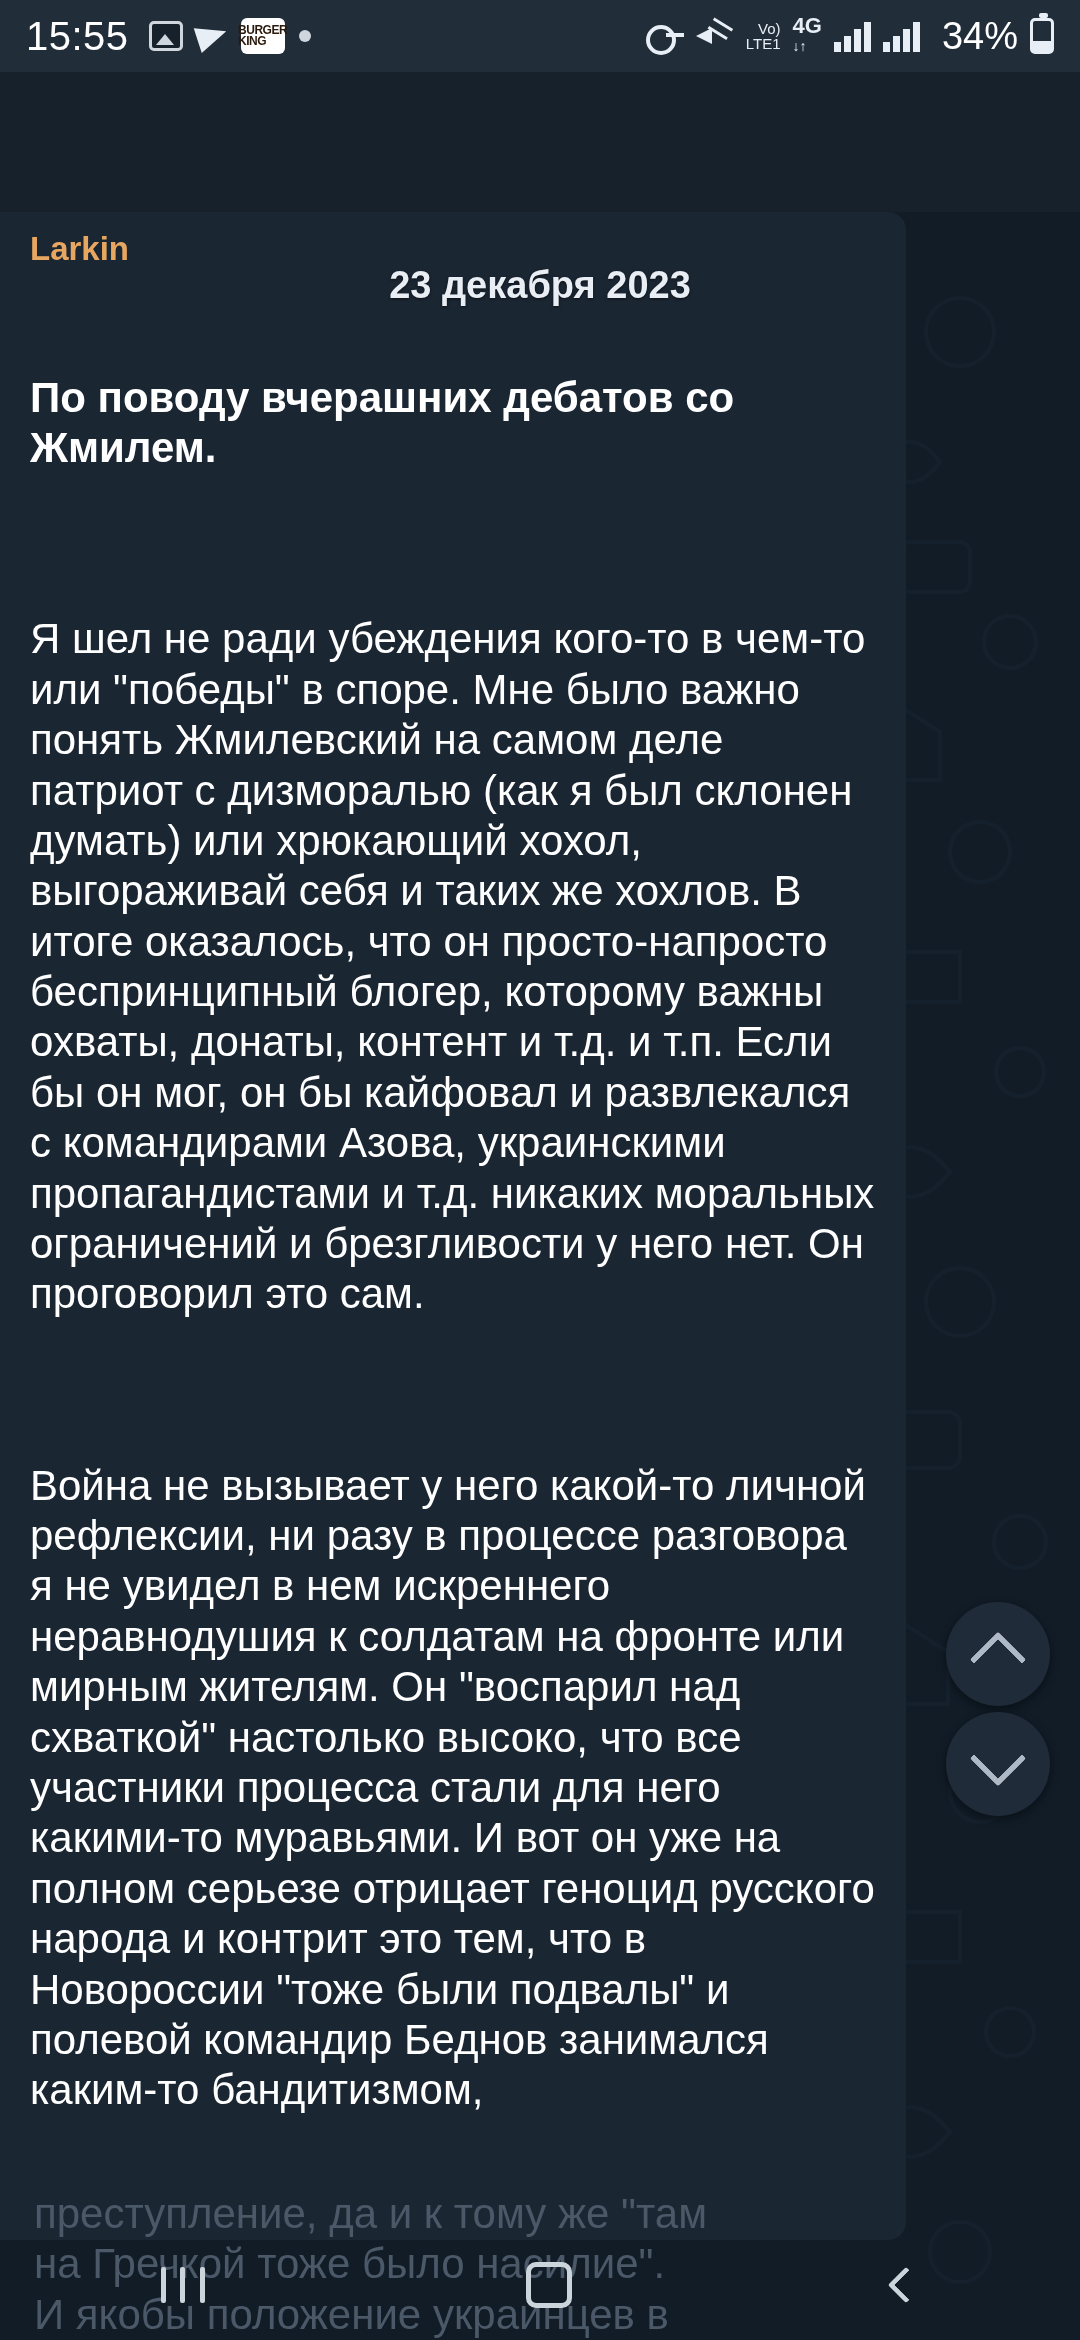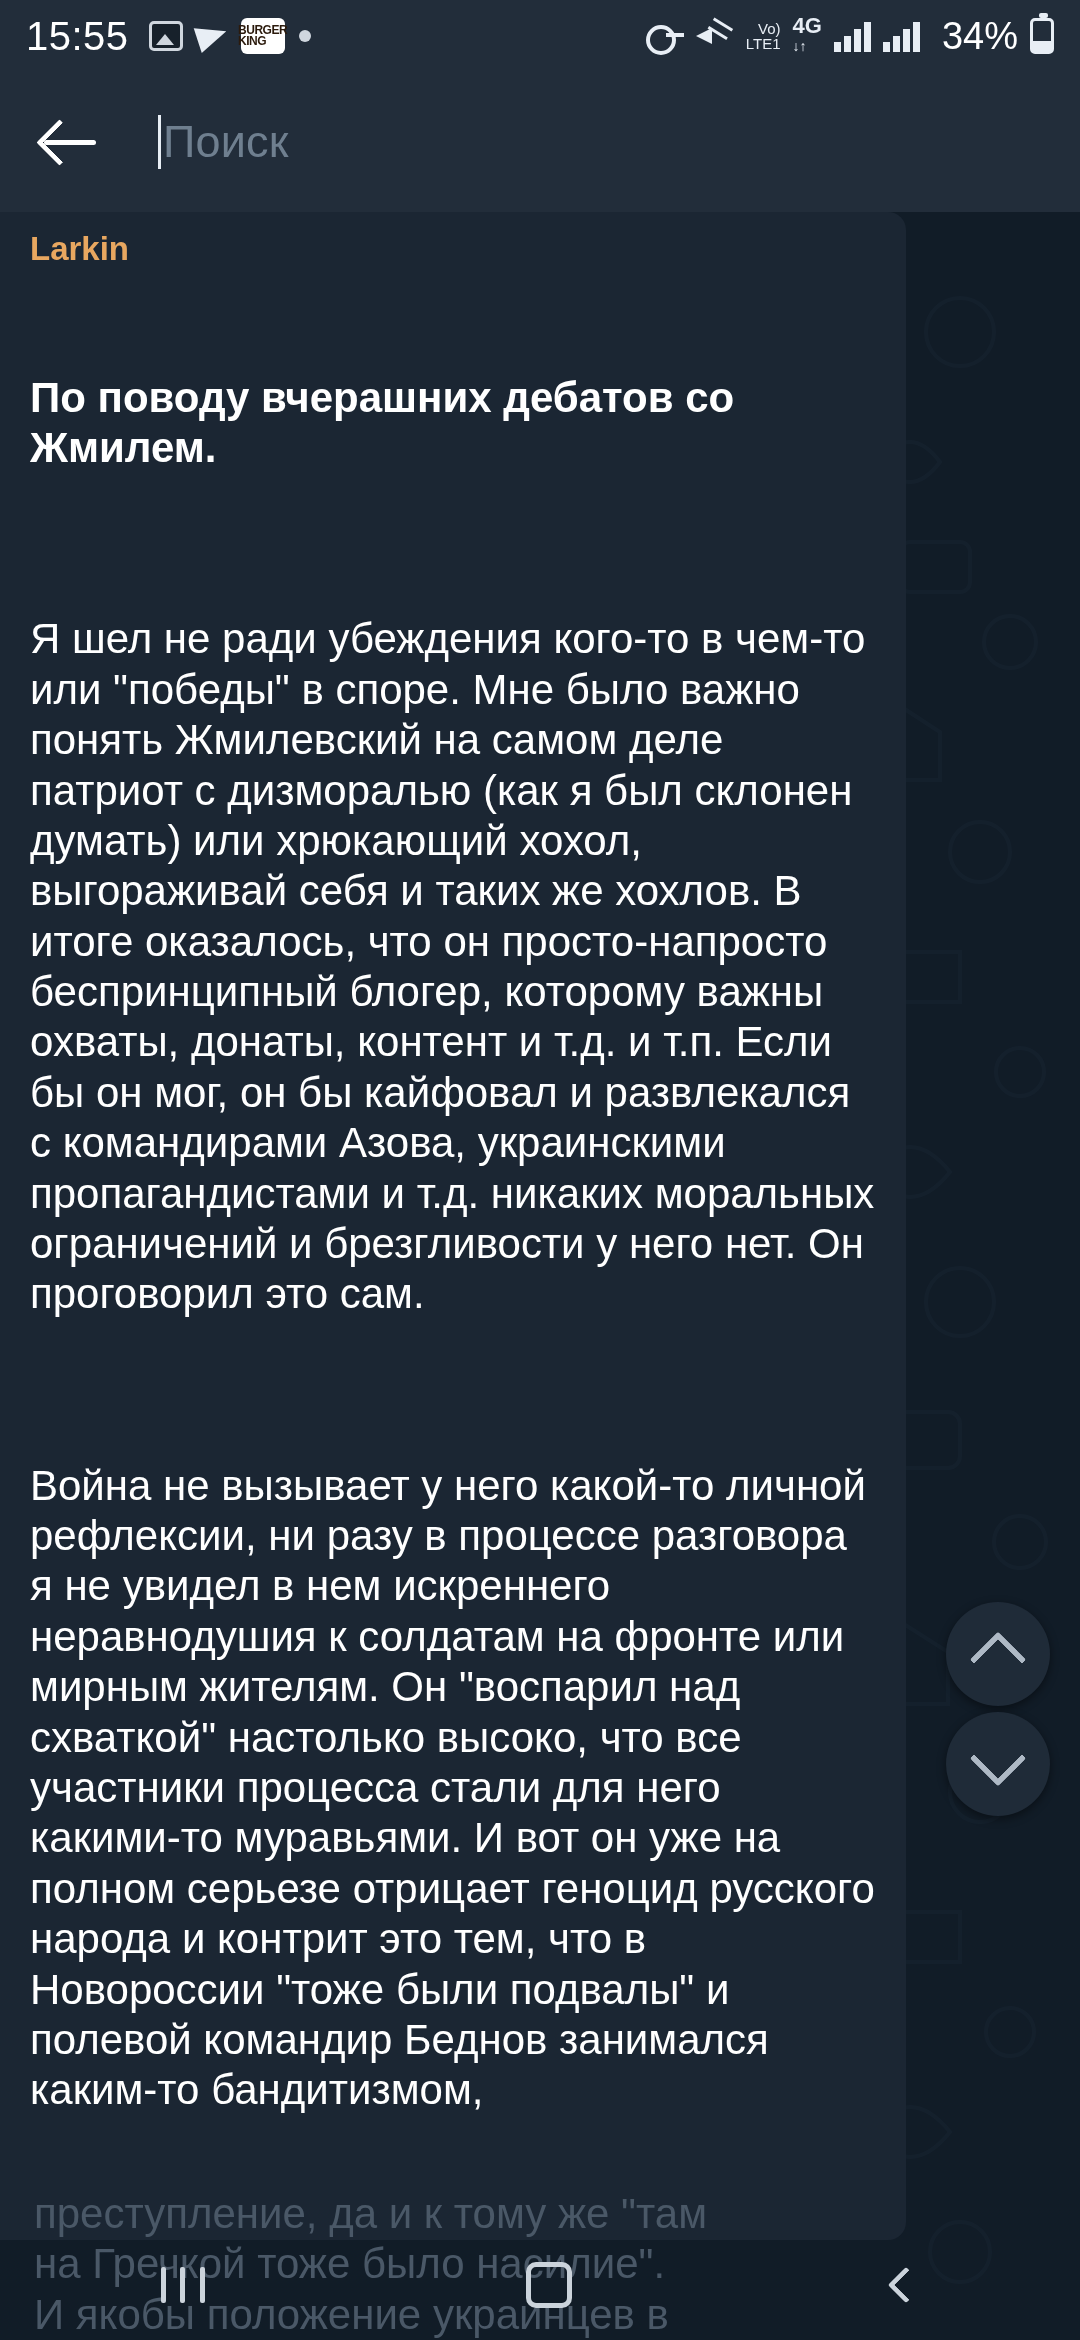--- a/index.html
+++ b/index.html
@@ -302,27 +302,20 @@
           <i></i>
           <i></i>
         </span>
       <span class="sb-battery-text">34%</span>
       <span class="icon-box">
           <span class="ico-batt"></span>
         </span>
     </div>
   </div>
 
-  <div class="searchbar">
-    <div class="back-arrow"></div>
-    <div class="search-field">
-      <div class="caret"></div>
-      <div class="search-placeholder">Поиск</div>
-    </div>
-  </div>
 
   <div class="chat">
 
     <div class="wallpaper">
       <svg width="1080" height="2128" viewBox="0 0 1080 2128" xmlns="http://www.w3.org/2000/svg">
         <g fill="none" stroke="#1d2b3a" stroke-width="4">
           <circle cx="960" cy="120" r="34"></circle>
           <path d="M880 250 q30 -40 60 0 q-30 40 -60 0 z"></path>
           <rect x="900" y="330" width="70" height="50" rx="10"></rect>
           <circle cx="1010" cy="430" r="26"></circle>
@@ -346,20 +339,21 @@
 
     <div class="msg">
       <div class="msg-author">Larkin</div>
       <div class="msg-body">
         <div><b>По поводу вчерашних дебатов со Жмилем.</b></div>
         <div class="msg-para">Я шел не ради убеждения кого-то в чем-то или "победы" в споре. Мне было важно понять Жмилевский на самом деле патриот с дизморалью (как я был склонен думать) или хрюкающий хохол, выгораживай себя и таких же хохлов. В итоге оказалось, что он просто-напросто беспринципный блогер, которому важны охваты, донаты, контент и т.д. и т.п. Если бы он мог, он бы кайфовал и развлекался с командирами Азова, украинскими пропагандистами и т.д. никаких моральных ограничений и брезгливости у него нет. Он проговорил это сам.</div>
         <div class="msg-para">Война не вызывает у него какой-то личной рефлексии, ни разу в процессе разговора я не увидел в нем искреннего неравнодушия к солдатам на фронте или мирным жителям. Он "воспарил над схваткой" настолько высоко, что все участники процесса стали для него какими-то муравьями. И вот он уже на полном серьезе отрицает геноцид русского народа и контрит это тем, что в Новороссии "тоже были подвалы" и полевой командир Беднов занимался каким-то бандитизмом,</div>
       </div>
     </div>
 
+    <div class="date-badge">23 декабря 2023</div>
 
     <div class="behind-text">преступление, да и к тому же "там
 на Гречкой тоже было насилие".
 И якобы положение украинцев в</div>
 
     <div class="nav-btn nav-up">
       <span class="chev up"></span>
     </div>
     <div class="nav-btn nav-down">
       <span class="chev down"></span>

